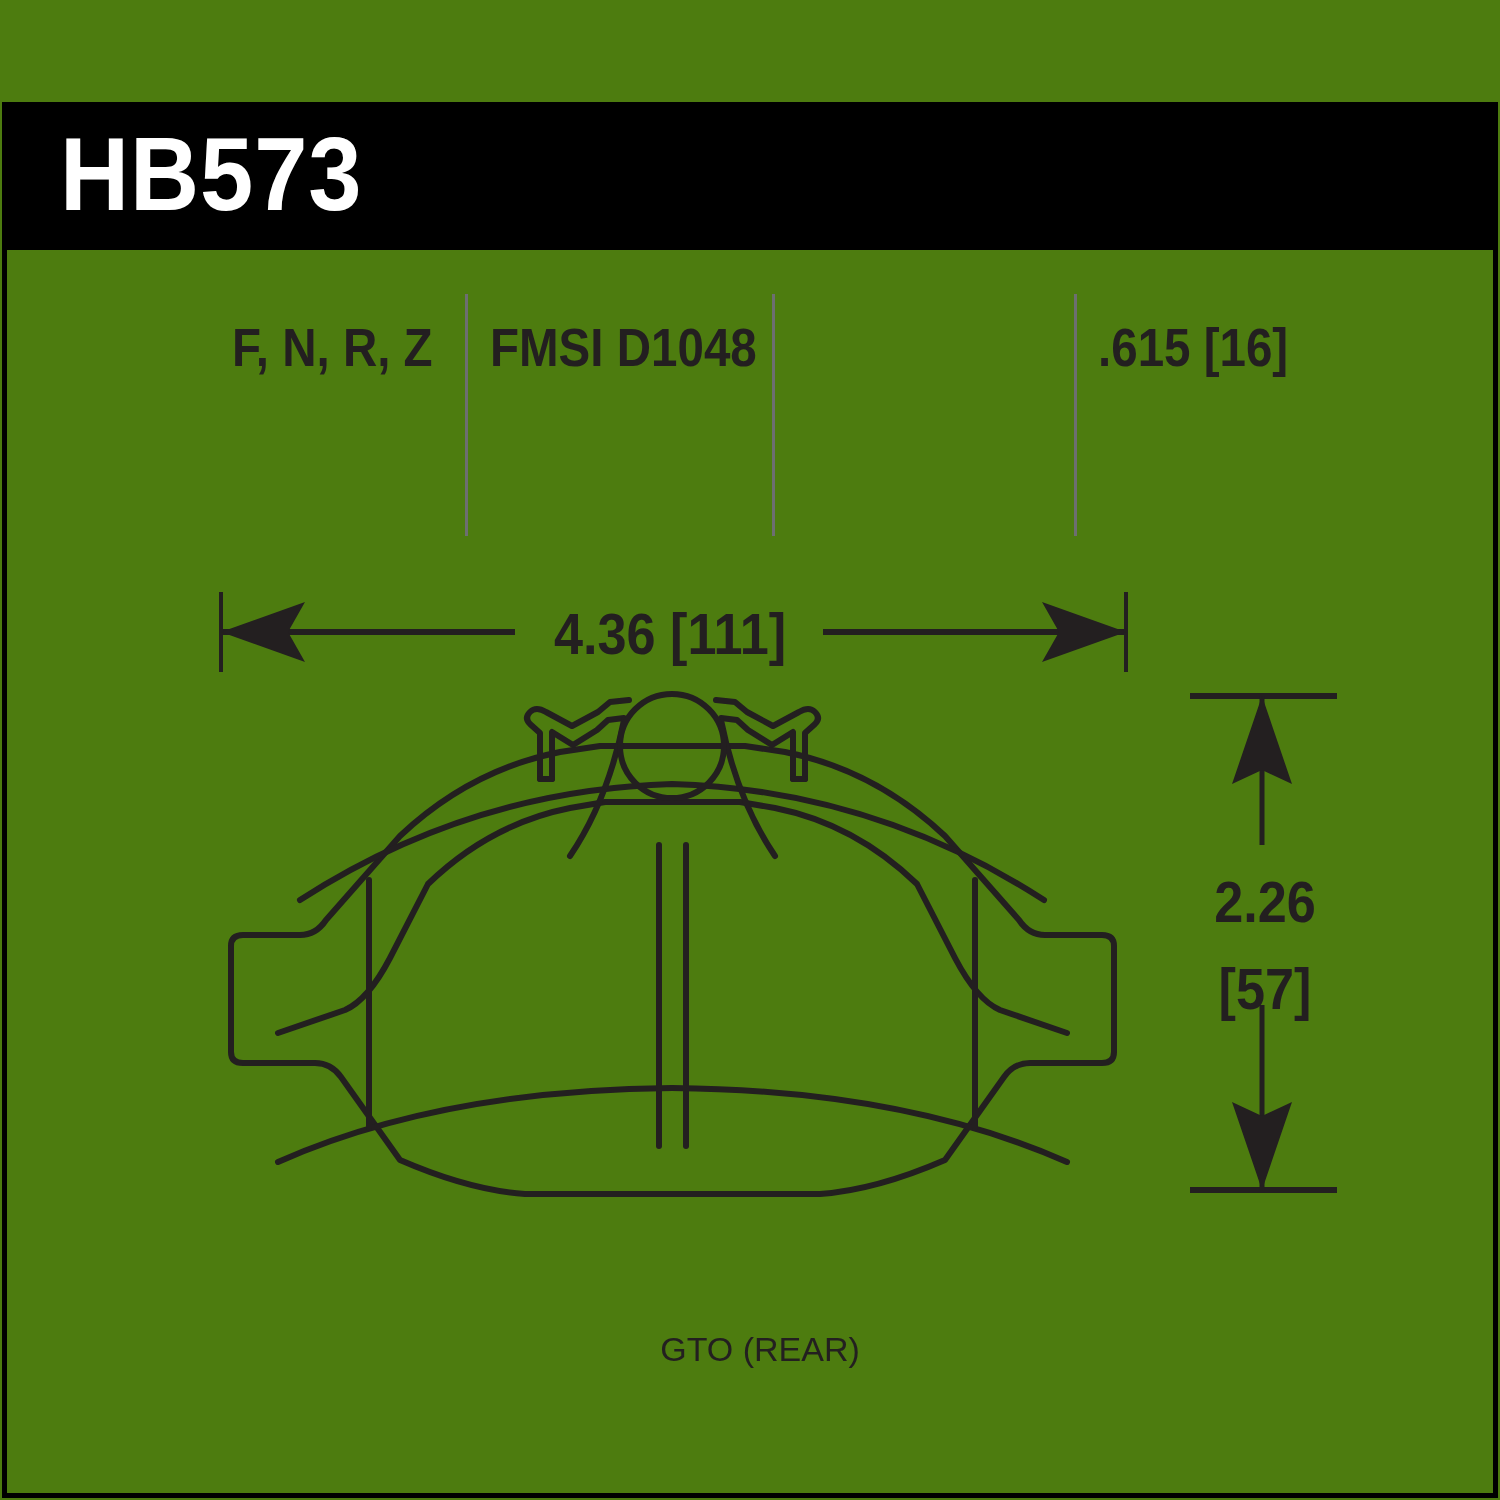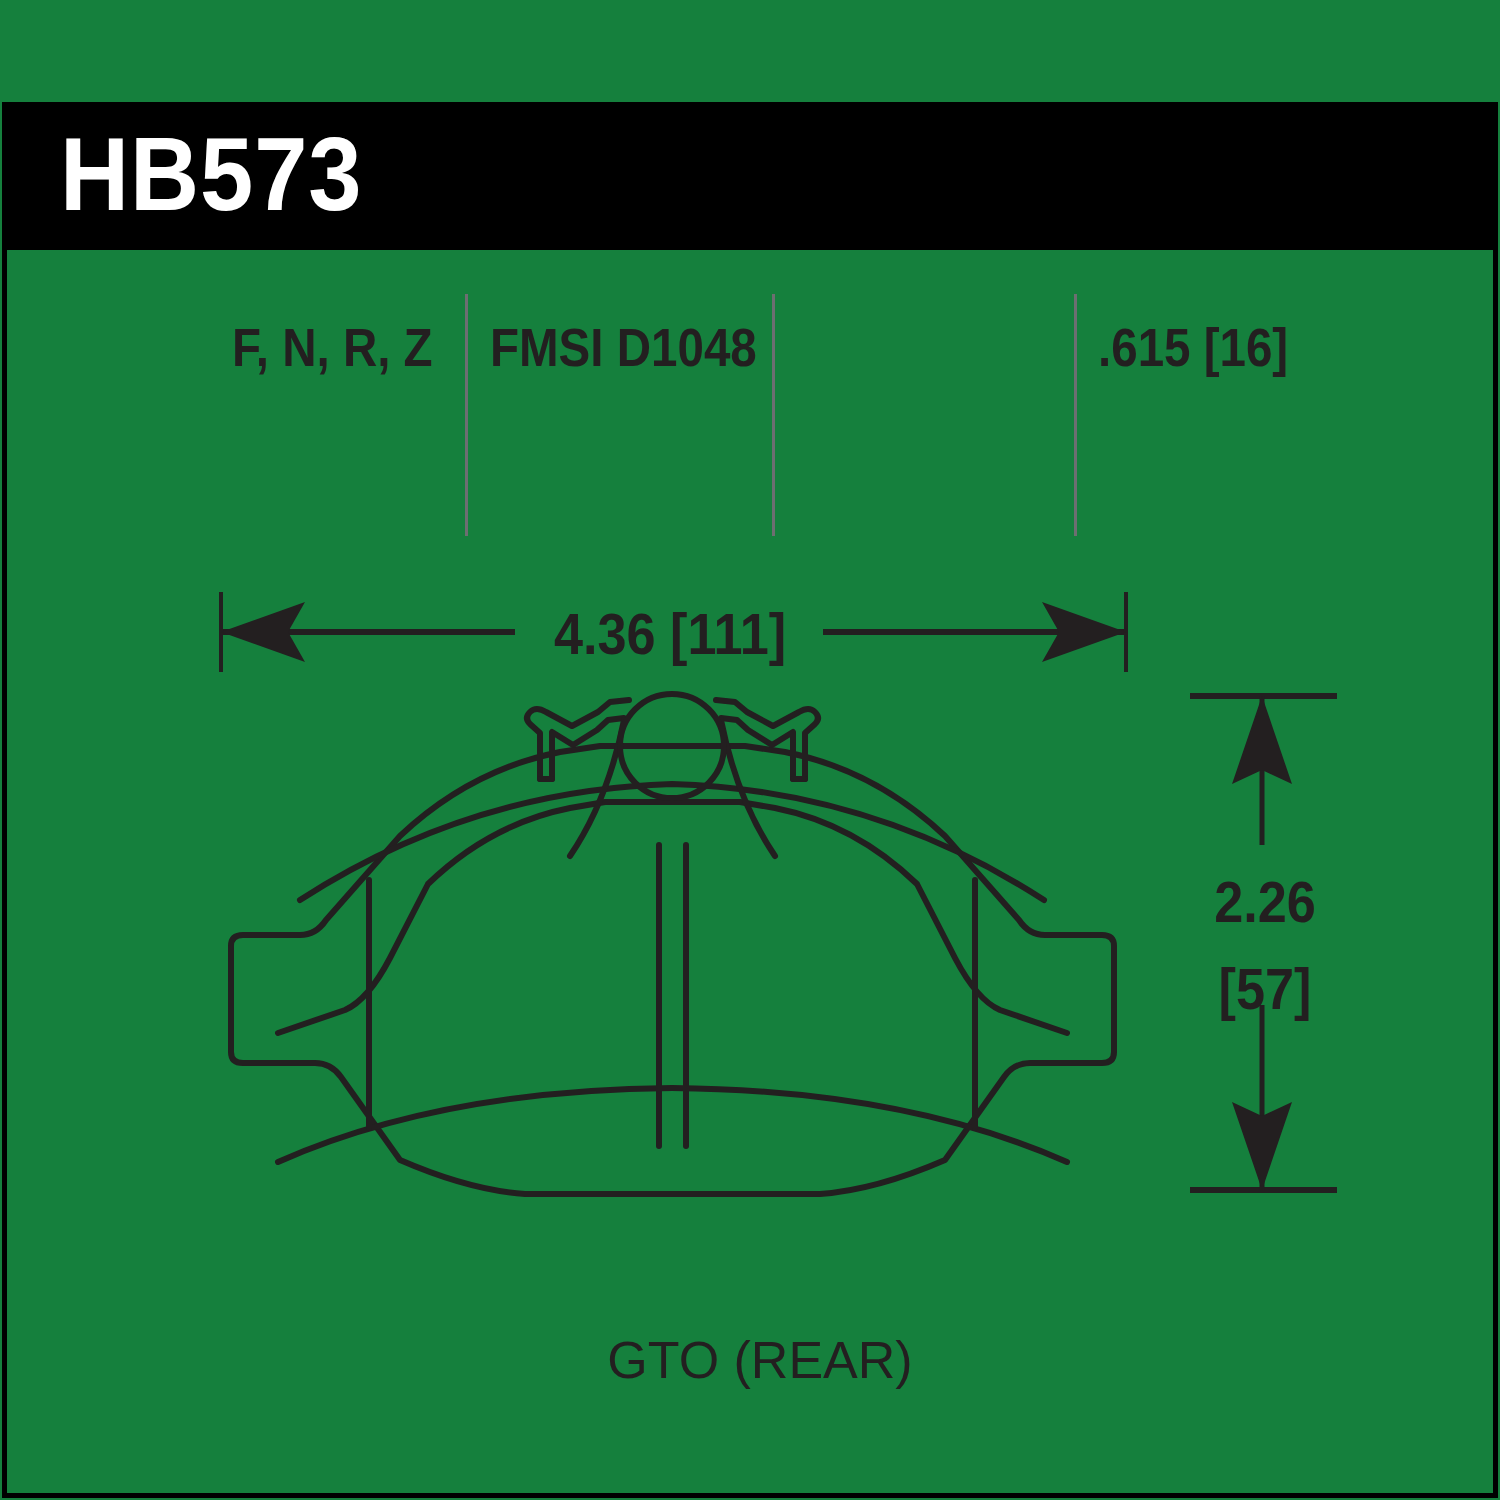--- a/index.html
+++ b/index.html
@@ -4,21 +4,21 @@
 <style>
   html, body {
     margin: 0;
     padding: 0;
     background: #ffffff;
   }
   #page {
     position: relative;
     width: 1500px;
     height: 1500px;
-    background: #15803d;
+    background: #4d7c0f;
     font-family: "Liberation Sans", sans-serif;
     overflow: hidden;
   }
 
   
   #frame-left {
     position: absolute;
     left: 2px;
     top: 102px;
     width: 5px;
@@ -129,21 +129,21 @@
     width: 210px;
   }
 
   
   #caption {
     position: absolute;
     left: 450px;
     top: 1330px;
     width: 620px;
     text-align: center;
-    font-size: 52px;
+    font-size: 34px;
     font-weight: normal;
     color: #231f20;
     white-space: nowrap;
   }
 </style>
 </head>
 <body>
 
 <div id="page">
 

